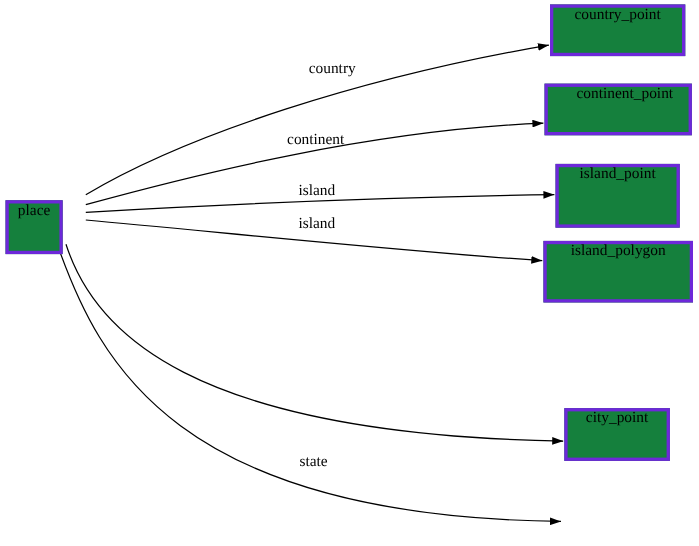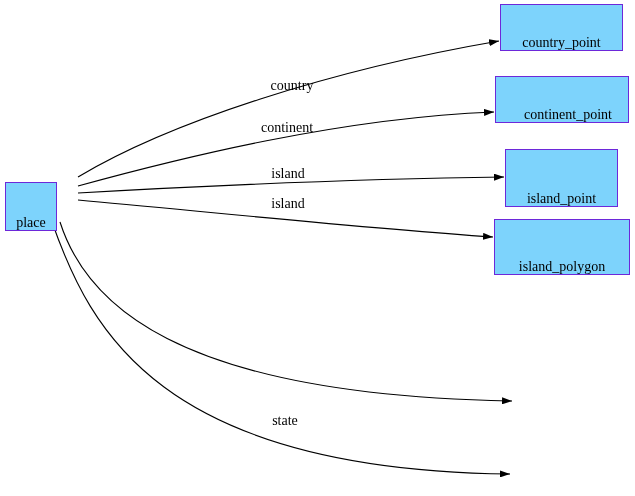--- a/index.html
+++ b/index.html
@@ -18,45 +18,45 @@
     left: 0; top: 0;
     width: 635px; height: 496px;
   }
   .edges-layer path.edge {
     fill: none;
     stroke: #000000;
     stroke-width: 1.1px;
   }
   .node {
     position: absolute;
-    border: 1px solid #6d28d9;
-    background: #7dd3fc;
+    border: 3px solid #6d28d9;
+    background: #15803d;
     display: flex;
-    align-items: flex-end;
+    align-items: flex-start;
     justify-content: center;
     font-size: 14px;
     line-height: 1;
     white-space: nowrap;
   }
   .node-place           { left: 5px;   top: 182px; width: 52px;  height: 49px; }
   .node-country_point   { left: 500px; top: 4px;   width: 123px; height: 47px; }
   .node-continent_point { left: 495px; top: 76px;  width: 134px; height: 47px; padding-left: 12px; }
   .node-island_point    { left: 505px; top: 149px; width: 113px; height: 58px; }
   .node-island_polygon  { left: 494px; top: 219px; width: 136px; height: 56px; }
   .node-city_point      { left: 513px; top: 371px; width: 96px;  height: 48px; }
   .node-state_point     { left: 511px; top: 443px; width: 101px; height: 47px; }
   .elabel {
     position: absolute;
     font-size: 14px;
     line-height: 20px;
     text-align: center;
     white-space: pre-line;
     transform: translate(-50%, -50%);
   }
-  .elabel-country   { left: 292px; top: 63px; margin-top: 23px;  }
+  .elabel-country   { left: 302px; top: 63px;  }
   .elabel-continent { left: 287px; top: 128px; }
   .elabel-island1   { left: 288px; top: 174px; }
   .elabel-island2   { left: 288px; top: 204px; }
   .elabel-city      { left: 285px; top: 303px; }
   .elabel-state     { left: 285px; top: 421px; }
 </style>
 </head>
 <body>
 
 <div class="canvas">
@@ -83,20 +83,23 @@
   </div>
   <div class="node node-continent_point">
     <span>continent_point</span>
   </div>
   <div class="node node-island_point">
     <span>island_point</span>
   </div>
   <div class="node node-island_polygon">
     <span>island_polygon</span>
   </div>
+  <div class="node node-city_point">
+    <span>city_point</span>
+  </div>
 
   <div class="elabel elabel-country">country</div>
   <div class="elabel elabel-continent">continent</div>
   <div class="elabel elabel-island1">island</div>
   <div class="elabel elabel-island2">island</div>
   <div class="elabel elabel-state">state</div>
 
 </div>
 
 </body></html>

